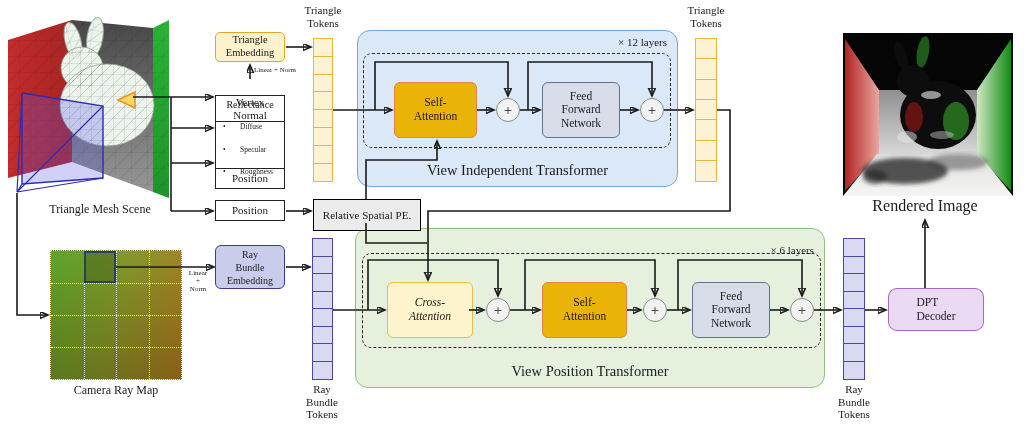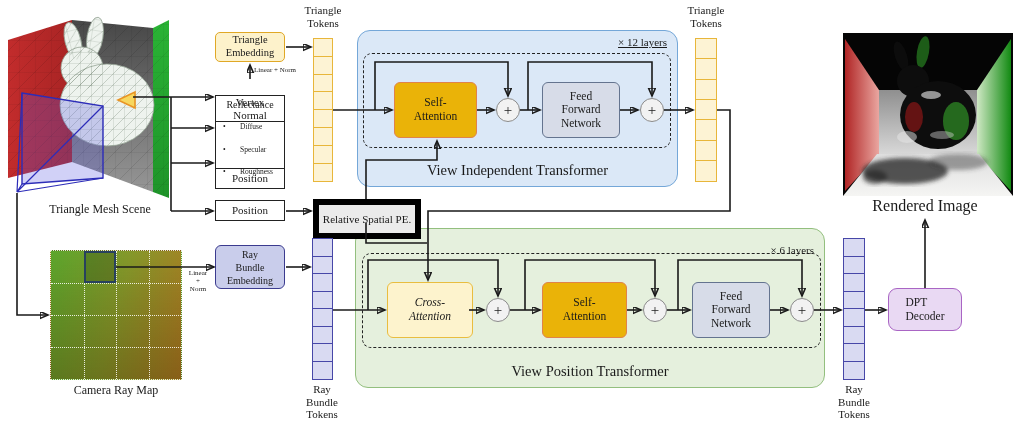--- a/index.html
+++ b/index.html
@@ -37,23 +37,23 @@
   .bullets{width:100%;padding:0 0 1px 7px;box-sizing:border-box;}
   .brow{display:flex;font-size:7.5px;line-height:1.35;text-align:left;}
   .brow .dot{width:10px;}
   .brow .btxt{padding-left:7px;}
   .embed{display:flex;align-items:center;justify-content:center;text-align:center;
          white-space:pre-line;z-index:3;}
   .tri-embed{left:215px;top:32px;width:70px;height:30px;background:#fdf2cb;border:1.8px solid #e0a826;
              border-radius:5px;font-size:10.5px;line-height:1.2;}
   .ray-embed{left:215px;top:245px;width:70px;height:44px;background:#c9cdeb;border:1.8px solid #3b3b8f;
              border-radius:6px;font-size:10px;line-height:1.3;}
-  .pe-box{left:313px;top:199px;width:108px;height:40px;background:#ebebeb;border:6px solid #000000;
+  .pe-box{left:313px;top:199px;width:108px;height:32px;background:#ebebeb;border:1px solid #000000;
           display:flex;align-items:center;justify-content:center;font-size:11px;z-index:3;}
-  .dpt{left:888px;top:288px;width:74px;height:43px;background:#e9d9f3;border:1.8px solid #a965c4;
+  .dpt{left:888px;top:288px;width:96px;height:43px;background:#e9d9f3;border:1.8px solid #a965c4;
        border-radius:9px;display:flex;align-items:center;justify-content:center;
        white-space:pre-line;font-size:11.5px;line-height:1.2;z-index:3;}
   .small-note{position:absolute;font-size:7px;line-height:1.15;white-space:pre-line;z-index:3;text-align:center;}
   
   .raymap{left:50px;top:250px;width:132px;height:130px;z-index:3;
           background-image:linear-gradient(to bottom,rgba(30,25,0,0) 0%,rgba(45,32,0,0.30) 100%),
                            linear-gradient(105deg,#5ca62c 0%,#86982a 50%,#b07a22 100%);
           border:1.5px dotted rgba(255,255,255,0.85);}
   .gridline{position:absolute;background:transparent;}
   .gv{top:0;bottom:0;width:0;border-left:1.5px dotted rgba(255,255,255,0.85);}
@@ -250,21 +250,21 @@
   <div class="lbl abs" style="left:46px;top:384px;width:140px;font-size:12px;">Camera Ray Map</div>
 
   <div class="abs embed ray-embed">Ray
 Bundle
 Embedding</div>
   <div class="small-note" style="left:183px;top:269px;width:30px;">Linear
 +
 Norm</div>
 
   <div class="abs vit-bg">
-    <div class="layers" style="right:10px;top:5px;text-decoration:underline;">× 12 layers</div>
+    <div class="layers" style="right:10px;top:5px;">× 12 layers</div>
     <div class="t-title">View Independent Transformer</div>
   </div>
   <div class="abs dashed vit-dash"></div>
   <div class="abs block sa" style="left:394px;top:82px;width:83px;height:56px;">Self-
 Attention</div>
   <div class="abs block ffn" style="left:542px;top:82px;width:78px;height:56px;">Feed
 Forward
 Network</div>
   <div class="abs plus" style="left:496px;top:98px;">+</div>
   <div class="abs plus" style="left:640px;top:98px;">+</div>

